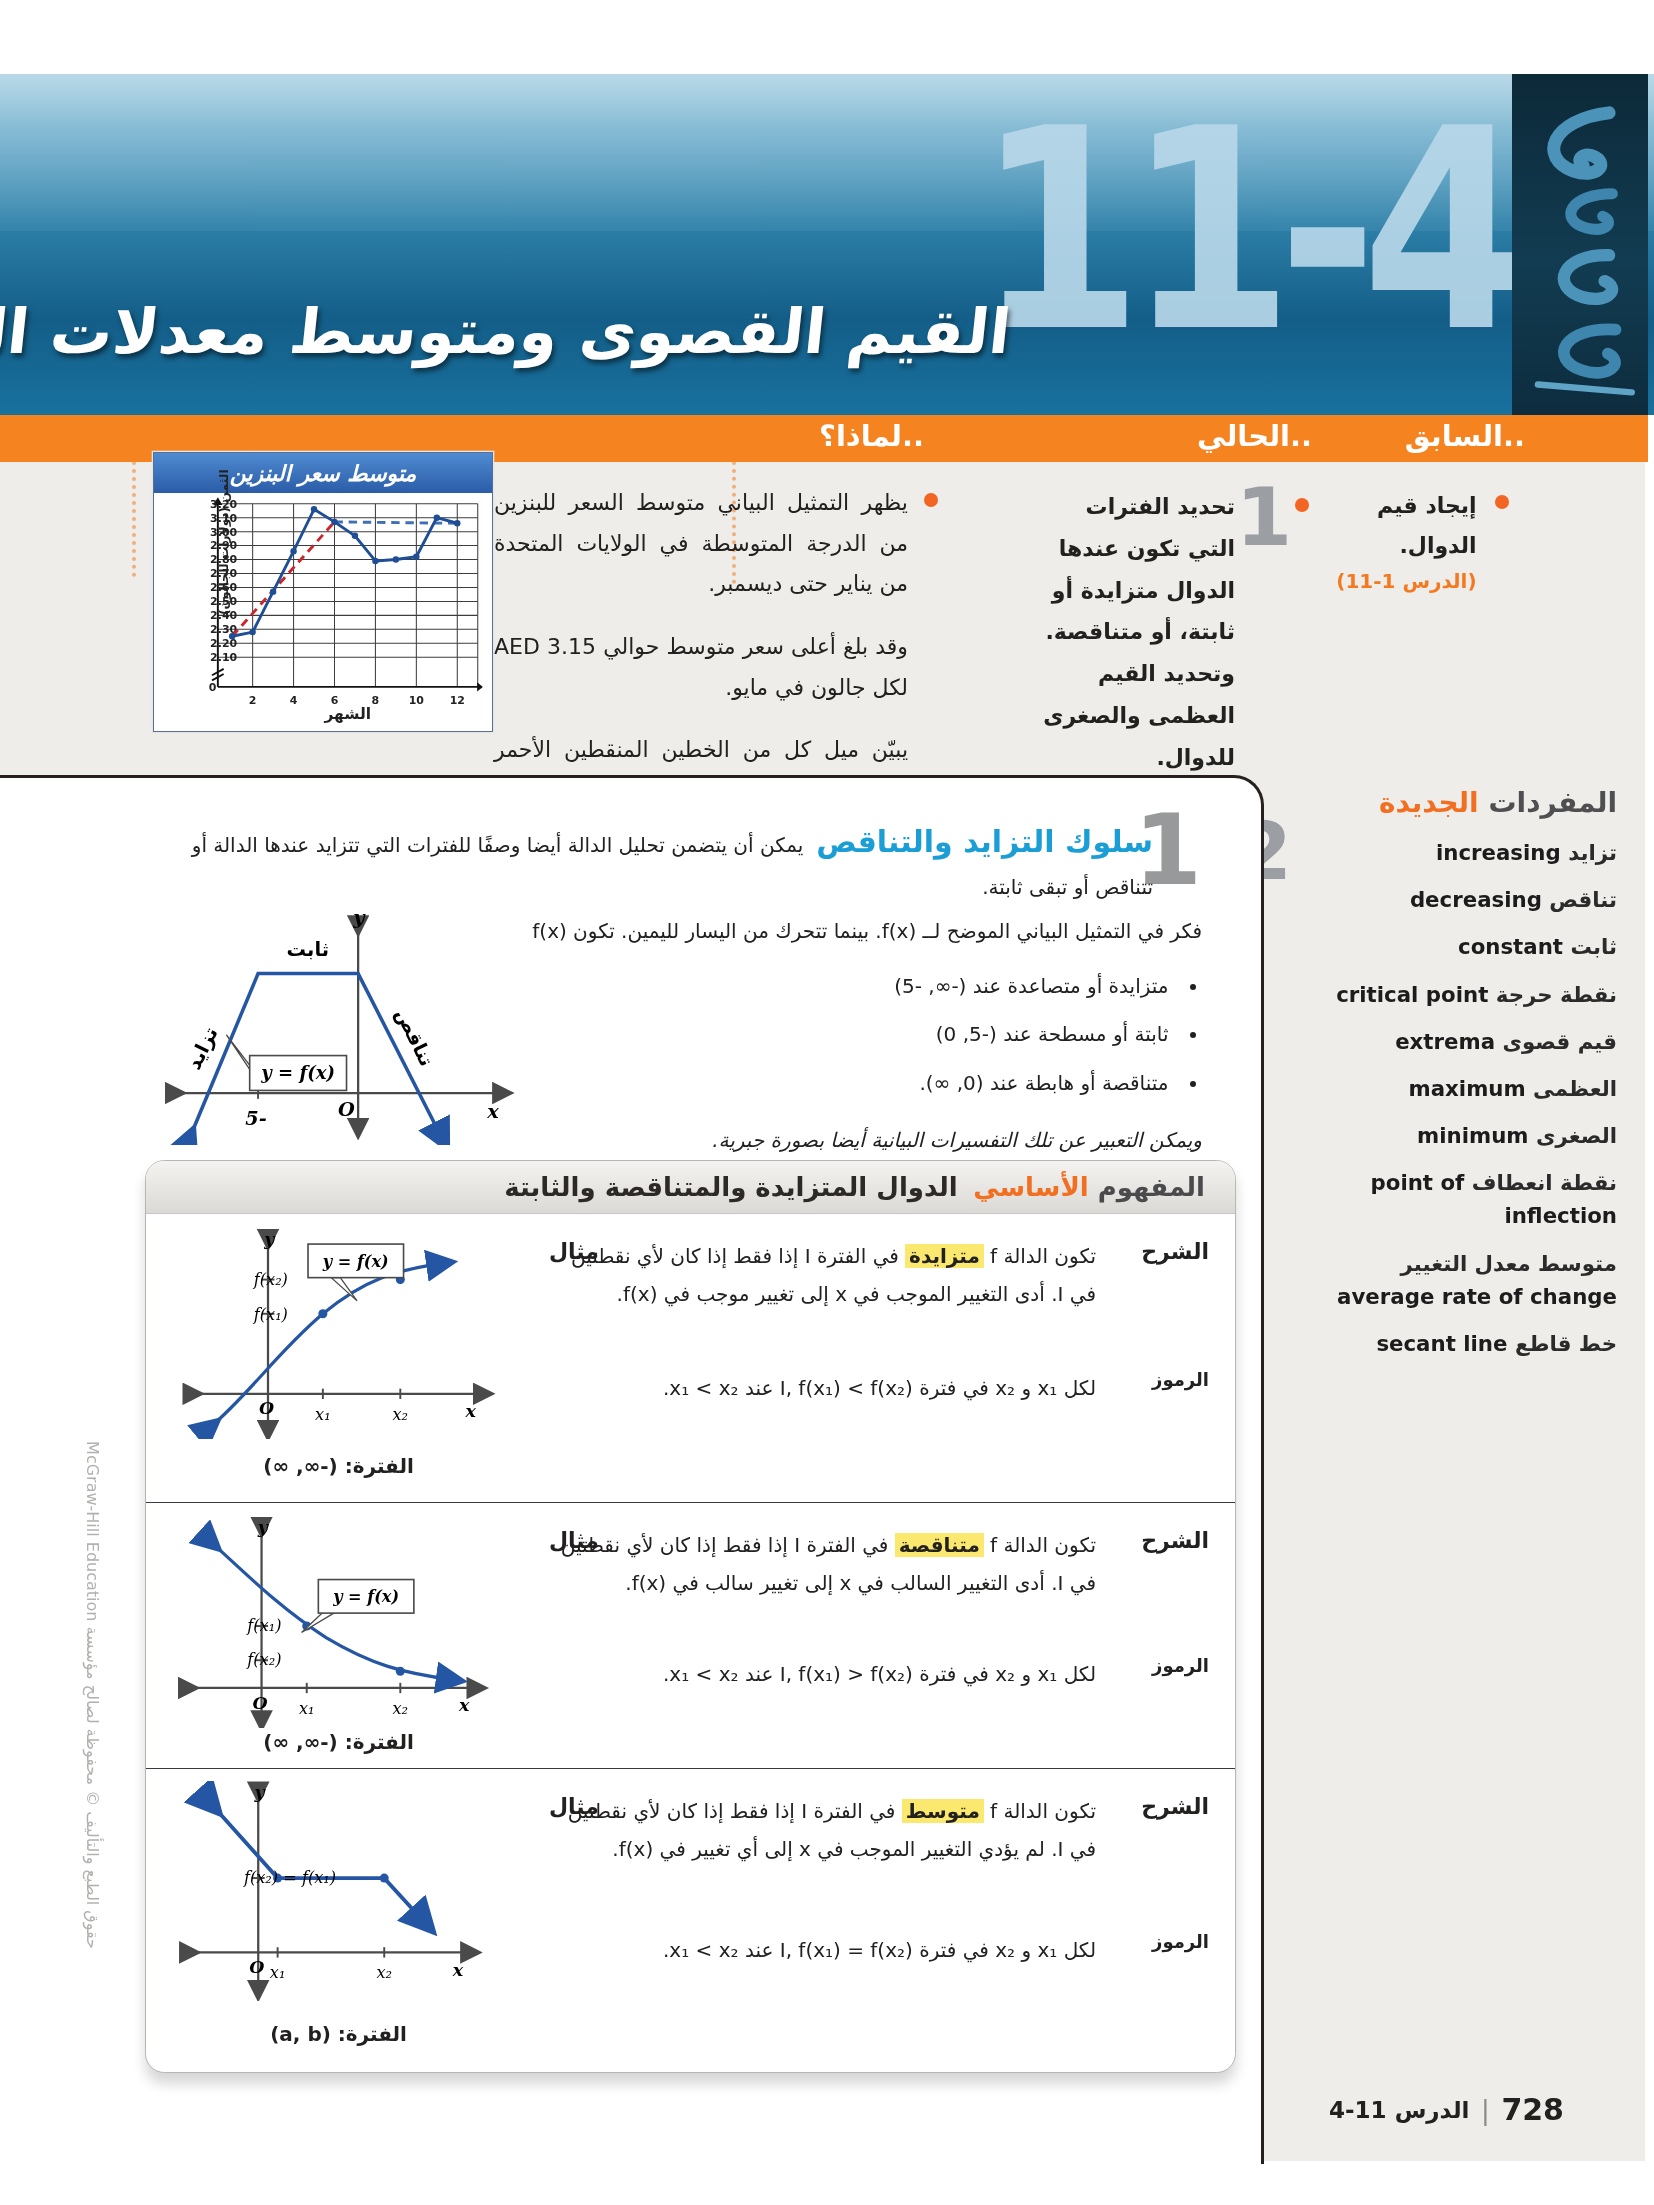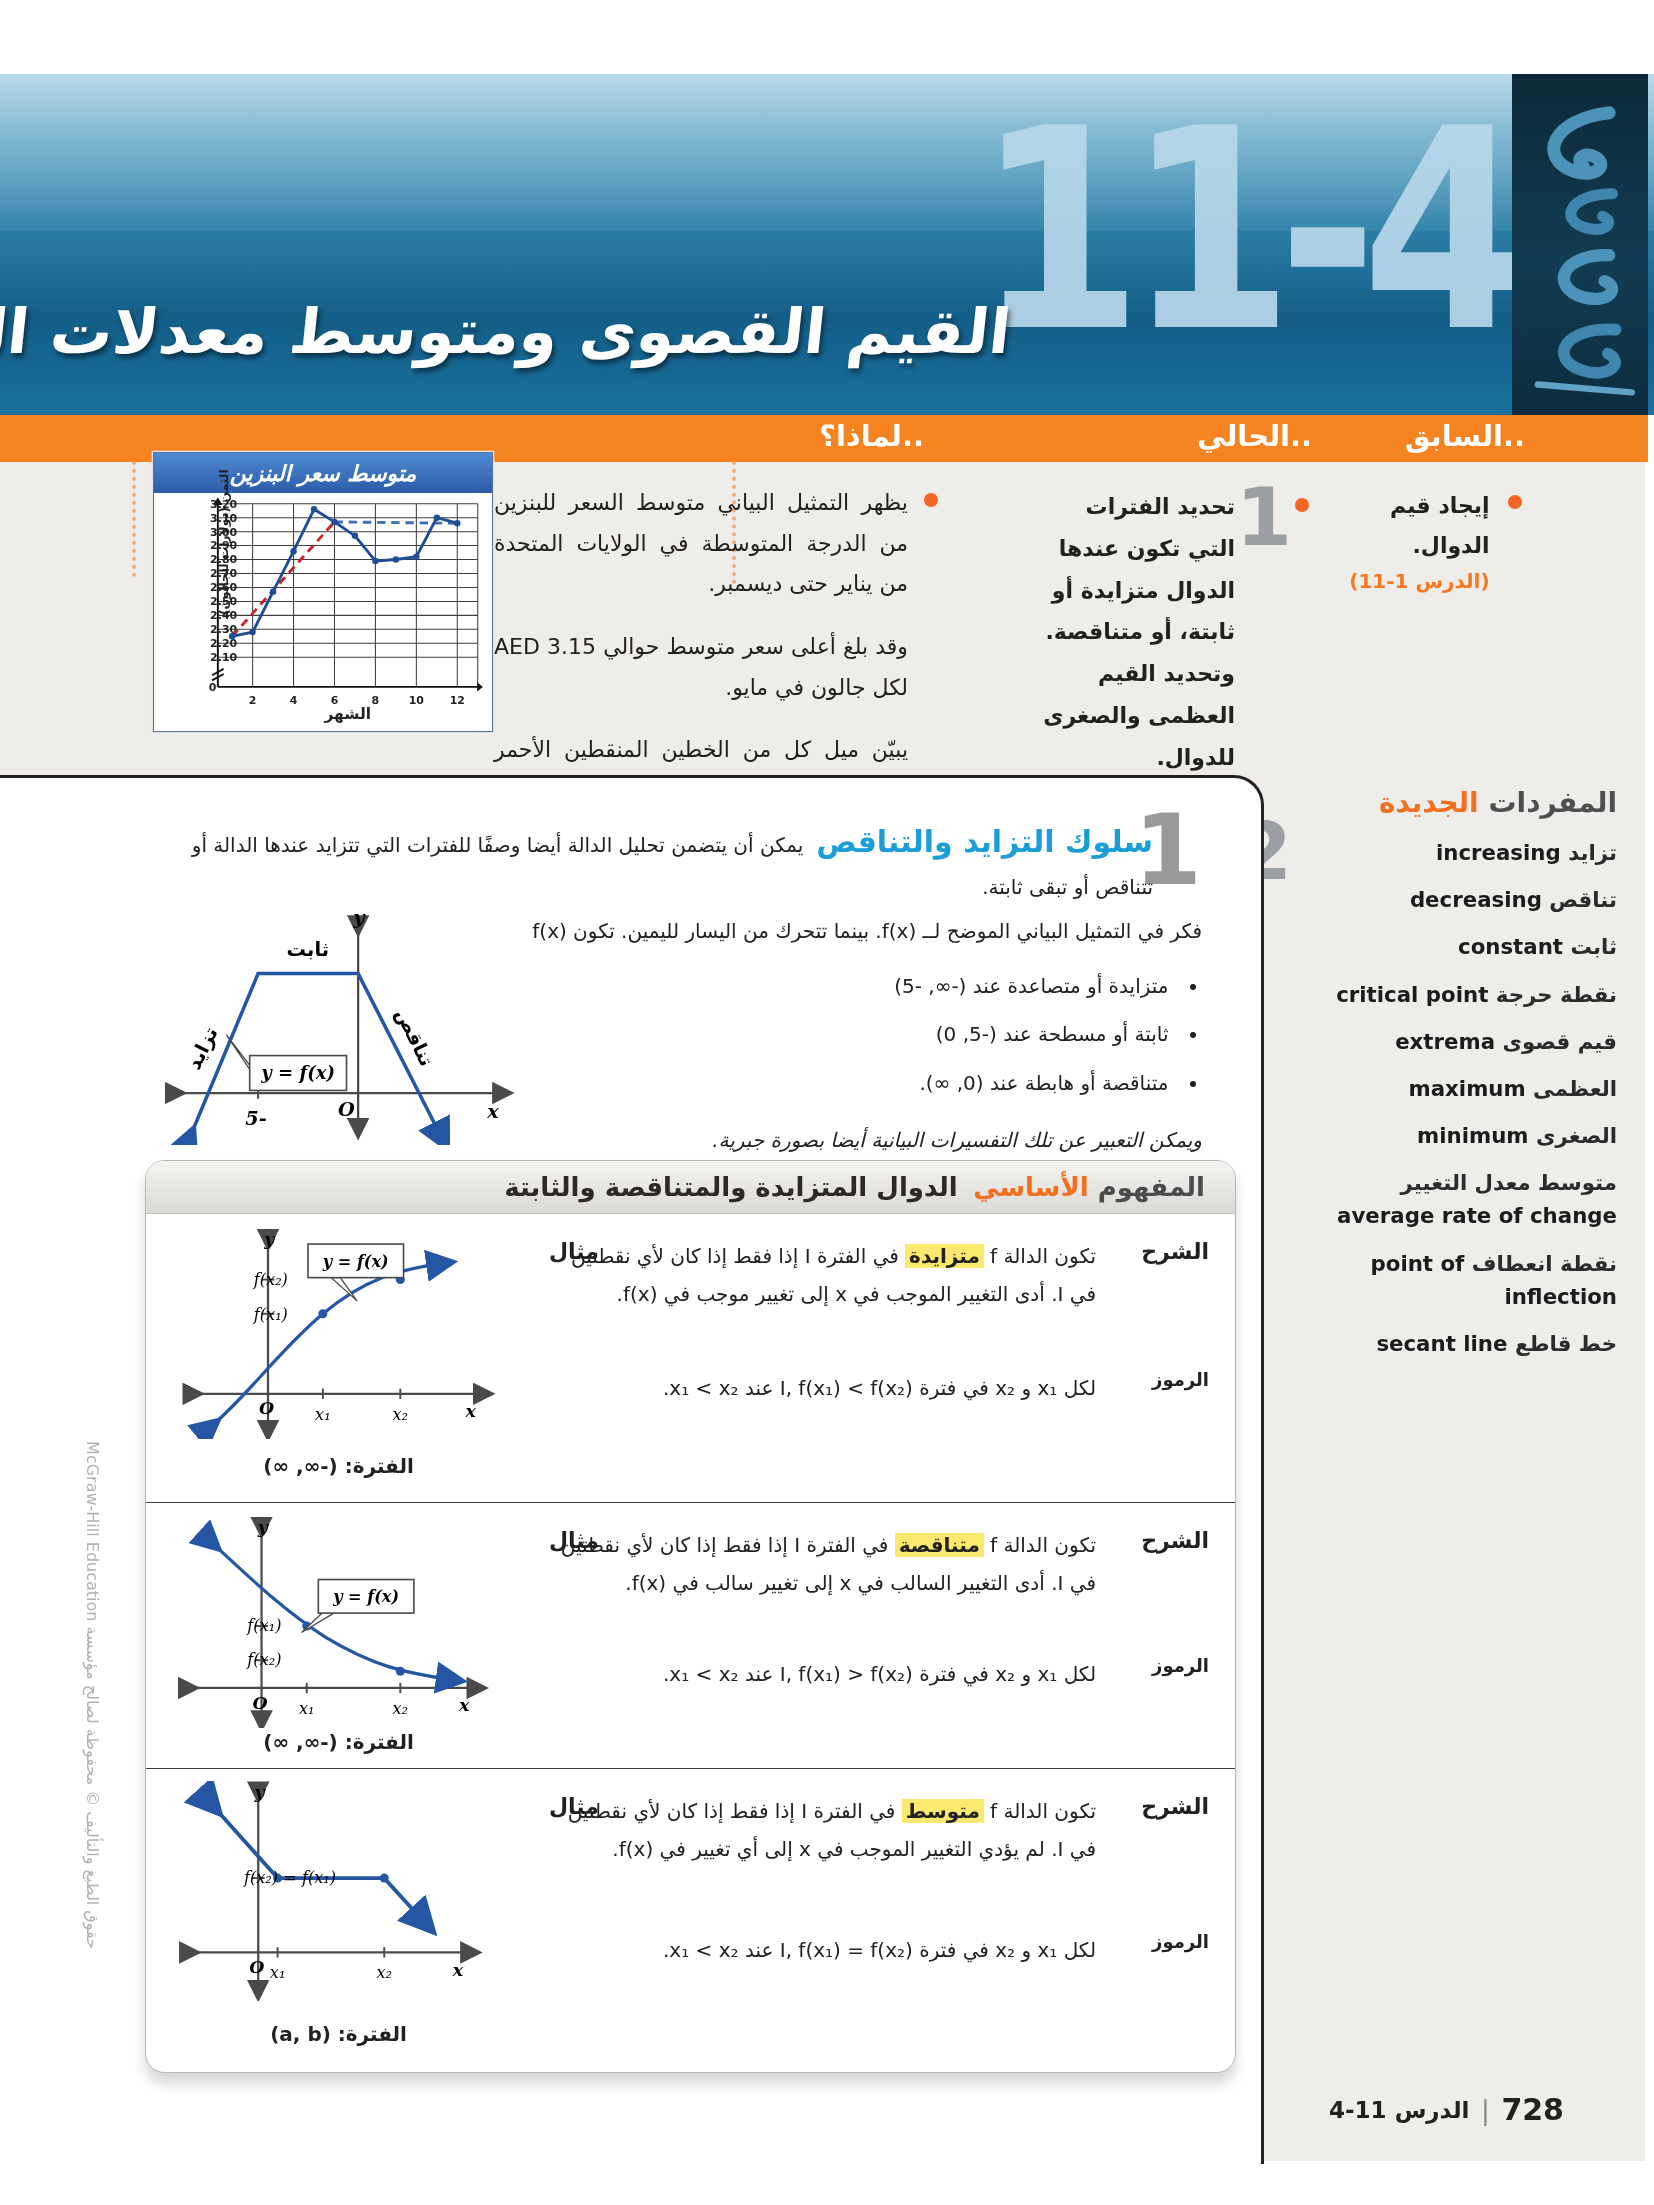--- a/index.html
+++ b/index.html
@@ -29,21 +29,21 @@
   .bar-label{color:#ffffff;font-weight:bold;font-size:29px;line-height:1;padding-bottom:3.9px;}
   .tab-prev{right:123px;} .tab-curr{right:336px;} .tab-why{right:724px;}
   .vguide{position:absolute;width:0;border-right:4.5px dotted rgba(242,140,60,.65);}
   .vg1{right:1518px;top:461px;height:116px;}
   .vg2{right:1305px;top:461px;height:129px;}
   .vg3{right:918px;top:461px;height:123px;}
 
   
   .intro-col{position:absolute;direction:rtl;text-align:right;}
   .orange-bullet{position:absolute;width:14.2px;height:14.2px;border-radius:50%;background:#f26522;}
-  .col-prev{right:136px;top:486px;width:200px;}
+  .col-prev{right:149px;top:486px;width:200px;}
   .col-prev .txt{font-size:22px;font-weight:600;line-height:1.8;padding-right:28.4px;}
   .col-prev .ref{font-size:20px;font-weight:600;color:#f47920;padding-right:28.4px;margin-top:3.9px;}
   .col-curr{right:354px;top:486px;width:258px;}
   .curr-item{position:relative;padding-right:65px;font-size:22px;font-weight:600;line-height:1.9;}
   .curr-num{position:absolute;right:7.8px;top:-9px;font-size:81px;font-weight:bold;color:#9b9fa3;line-height:1;}
   .curr-item + .curr-item{margin-top:36px;}
   .col-why{right:746px;top:483px;width:414px;}
   .col-why p{margin:0 0 22px 0;font-size:22px;font-weight:500;line-height:1.85;text-align:justify;}
   .why-p1{position:relative;}
 
@@ -414,22 +414,22 @@
     <div class="vocab-title">
       <span class="vt1">المفردات</span> <span class="vt2">الجديدة</span>
     </div>
     <div class="vocab-item"><span class="ar">تزايد</span> <span class="en">increasing</span></div>
     <div class="vocab-item"><span class="ar">تناقص</span> <span class="en">decreasing</span></div>
     <div class="vocab-item"><span class="ar">ثابت</span> <span class="en">constant</span></div>
     <div class="vocab-item"><span class="ar">نقطة حرجة</span> <span class="en">critical point</span></div>
     <div class="vocab-item"><span class="ar">قيم قصوى</span> <span class="en">extrema</span></div>
     <div class="vocab-item"><span class="ar">العظمى</span> <span class="en">maximum</span></div>
     <div class="vocab-item"><span class="ar">الصغرى</span> <span class="en">minimum</span></div>
+    <div class="vocab-item"><span class="ar">نقطة انعطاف</span> <span class="en">point of inflection</span></div>
     <div class="vocab-item"><span class="ar">متوسط معدل التغيير</span> <span class="en">average rate of change</span></div>
-    <div class="vocab-item"><span class="ar">نقطة انعطاف</span> <span class="en">point of inflection</span></div>
     <div class="vocab-item"><span class="ar">خط قاطع</span> <span class="en">secant line</span></div>
   </div>
 
   <div class="footer">
     <span class="pg">728</span>
     <span class="sep">|</span>
     <span class="les">الدرس 11-4</span>
   </div>
   <div class="copyright">حقوق الطبع والتأليف © محفوظة لصالح مؤسسة McGraw-Hill Education</div>
 

